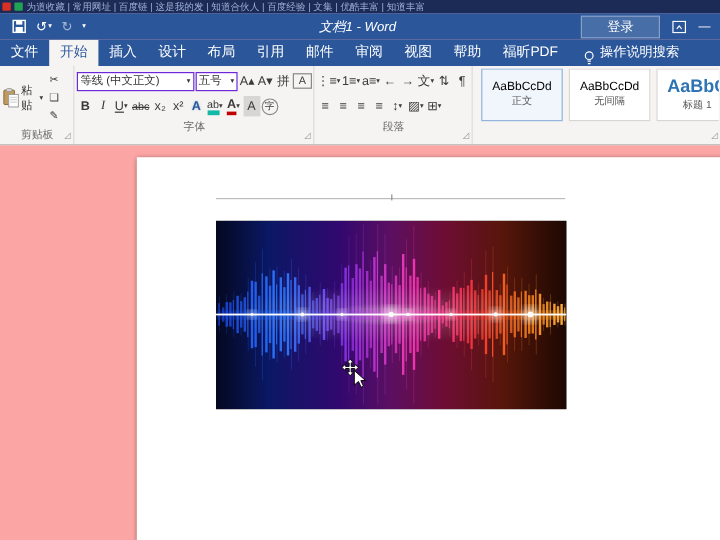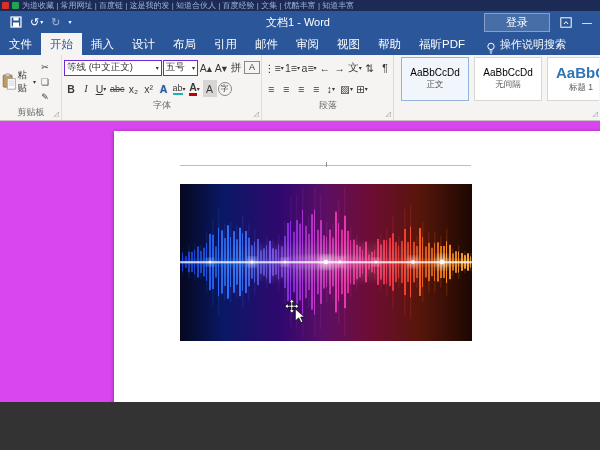--- a/index.html
+++ b/index.html
@@ -1,29 +1,29 @@
 <!DOCTYPE html>
 <html><head>
 <meta charset="utf-8">
 <style>
   html,body{margin:0;padding:0;background:#333;}
-  .screen{position:relative;width:600px;height:402px;overflow:hidden;background:#d946ef;
+  .screen{position:relative;width:600px;height:450px;overflow:hidden;background:#fca5a5;
           font-family:"Liberation Sans","DejaVu Sans",sans-serif;-webkit-font-smoothing:antialiased;}
   
   .topstrip{height:11px;background:#1c2b55;display:flex;align-items:center;gap:3px;padding:0 2px;
             font-size:8px;color:#9db1d8;white-space:nowrap;overflow:hidden;}
   .chip{width:7px;height:7px;border-radius:1px;display:inline-block;flex:none;}
   .chip-red{background:#d93025}.chip-green{background:#21a354}
   
   .titlebar{height:22px;background:#2b579a;position:relative;display:flex;align-items:center;color:#fff;}
   .qat{display:flex;align-items:center;gap:8px;margin-left:10px;z-index:2;}
   .qat-btn{font-size:11px;color:#fff;display:inline-flex;align-items:center;gap:1px;}
   .dim{opacity:.55}
   .mini-caret{font-size:6px;line-height:1;}
-  .tb-title{position:absolute;left:0;right:4px;text-align:center;font-size:11px;z-index:1;}
+  .tb-title{position:absolute;left:0;right:4px;text-align:center;font-size:11px;z-index:1;font-style:italic;}
   .tb-right{margin-left:auto;display:flex;align-items:center;gap:10px;padding-right:8px;z-index:2;}
   .signin{font-size:11px;padding:1px 21px;background:rgba(255,255,255,.14);border:1px solid rgba(255,255,255,.35);}
   .tb-icon{display:inline-flex;align-items:center;font-size:10px;}
   
   .tabrow{height:22px;background:#2b579a;display:flex;align-items:flex-end;overflow:hidden;}
   .tab{padding:0 9px;line-height:22px;font-size:11.5px;color:#fff;white-space:nowrap;}
   .tab.selected{background:#f5f4f2;color:#2b579a;}
   .tellme{display:flex;align-items:flex-end;gap:4px;color:#fff;font-size:11px;line-height:22px;padding:0 8px;margin-left:4px;white-space:nowrap;}
   
   .ribbon{height:66px;background:#f5f4f2;border-bottom:1px solid #c6c4c2;display:flex;box-sizing:border-box;}
@@ -35,21 +35,21 @@
   .icon-btn{display:inline-flex;align-items:center;justify-content:center;min-width:12px;height:17px;padding:0 1px;
             font-size:10.5px;color:#3b3a39;white-space:nowrap;}
   .combo{display:flex;align-items:center;justify-content:space-between;background:#fff;border:1px solid #6d28d9;
          height:16px;font-size:9.5px;color:#333;padding:0 2px;box-sizing:border-box;overflow:hidden;white-space:nowrap;}
   .combo-font{width:100px}.combo-size{width:36px}
   .b{font-weight:bold}
   .i{font-style:italic;font-family:"Liberation Serif","DejaVu Serif",serif;}
   .u .uu{text-decoration:underline}
   .strike{text-decoration:line-through;font-size:9px;}
   .fx{color:#2b579a;font-weight:bold;text-shadow:0 0 2px #9ab8d8;}
-  .hl-mark{border-bottom:2px solid #14b8a6;font-size:9px;line-height:10px;}
+  .hl-mark{border-bottom:4px solid #14b8a6;font-size:9px;line-height:10px;}
   .fc-mark{border-bottom:3px solid #c00000;font-weight:bold;line-height:11px;}
   .shaded{background:#d8d6d4;}
   .circ{border:1px solid #8a8886;border-radius:50%;width:12px;height:12px;min-width:12px;font-size:8px;line-height:12px;padding:0;}
   .boxed{border:1px solid #8a8886;height:11px;font-size:9px;line-height:11px;}
   .clip-content{display:flex;flex:1;}
   .paste{display:flex;flex-direction:row;align-items:center;justify-content:center;width:34px;gap:1px;}
   .paste-lbl{font-size:9.5px;color:#3b3a39;display:flex;align-items:center;gap:1px;}
   .clip-col{display:flex;flex-direction:column;justify-content:center;gap:2px;padding-left:2px;}
   .clip-col .icon-btn{height:13px;font-size:9px;}
   

